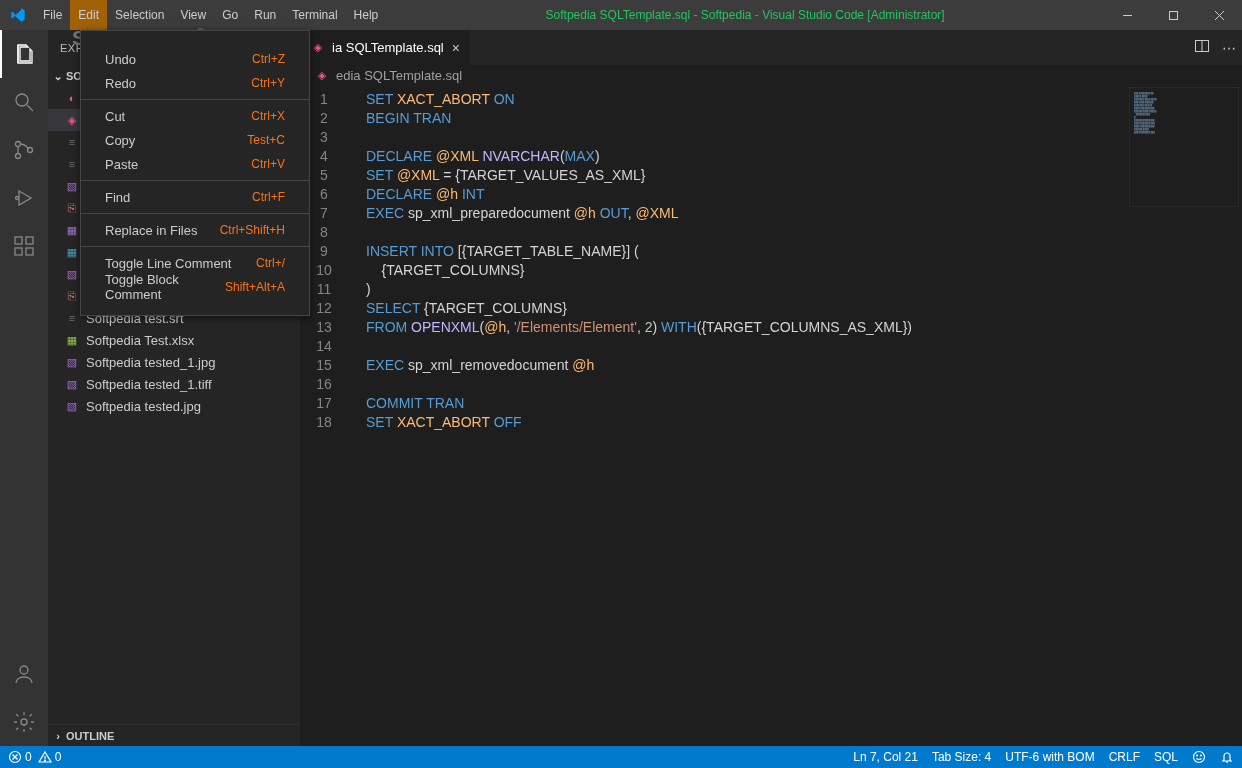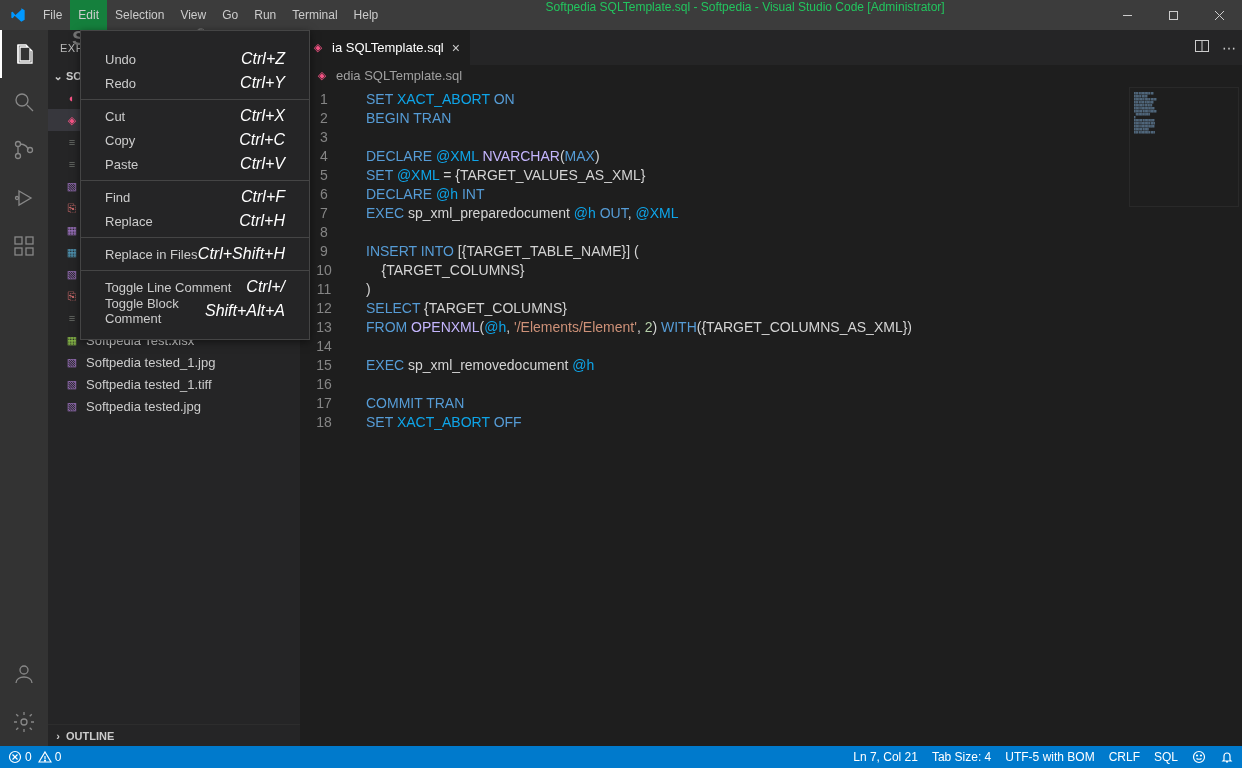--- a/index.html
+++ b/index.html
@@ -1,22 +1,22 @@
 <!DOCTYPE html>
 <html><head>
 <meta charset="utf-8">
 <style>
 * { margin:0; padding:0; box-sizing:border-box; font-family:"Segoe UI",sans-serif; }
 body { width:1242px; height:768px; background:#1e1e1e; color:#ccc; overflow:hidden; position:relative; }
-.titlebar { height:30px; background:#3c3c3c; display:flex; font-size:12px; color:#ccc; }
+.titlebar { height:30px; background:#3c3c3c; display:flex; align-items:center; font-size:12px; color:#ccc; }
 .vscode-icon { width:35px; display:flex; justify-content:center; align-items:center; }
 .vscode-icon svg { width:16px; height:16px; }
 .menu { display:flex; }
 .menu-item { padding:0 8px; height:30px; display:flex; align-items:center; cursor:pointer; }
-.menu-item.open { background:#15803d; }
+.menu-item.open { background:#a16207; }
 .title-center { flex:1; text-align:center; white-space:nowrap; overflow:hidden; font-size:12px; color:#22c55e; }
 .window-controls { display:flex; }
 .wc { width:46px; height:30px; display:flex; justify-content:center; align-items:center; cursor:pointer; }
 .wc svg { width:11px; height:11px; stroke:#ccc; fill:none; stroke-width:1; }
 
 .body-area { display:flex; height:716px; }
 .activity-bar { width:48px; background:#333333; display:flex; flex-direction:column; align-items:center; }
 .ab-top { flex:1; display:flex; flex-direction:column; }
 .ab-icon { width:48px; height:48px; display:flex; justify-content:center; align-items:center; cursor:pointer; position:relative; color:#888; }
 .ab-icon.active { color:#fff; }
@@ -50,34 +50,34 @@
 
 .code-area { flex:1; position:relative; display:flex; overflow:hidden; font-family:Consolas,monospace; font-size:14px; }
 .gutter { width:66px; color:#858585; text-align:center; padding-right:18px; padding-top:3px; }
 .gutter div { height:19px; line-height:19px; }
 .code { flex:1; padding-top:3px; white-space:pre; }
 .code div { height:19px; line-height:19px; }
 .kw { color:#569cd6; }
 .fn { color:#c4b5fd; }
 .num { color:#b5cea8; }
 .str { color:#ce9178; }
-.var { color:#0ea5e9; }
+.var { color:#fdba74; }
 .plain { color:#d4d4d4; }
 .minimap { position:absolute; top:57px; right:3px; width:110px; height:120px; opacity:0.55; border:1px solid #333; background:#1e1e1e; padding:4px; font-size:2px; line-height:3px; color:#6a9955; overflow:hidden; }
 .minimap div { white-space:pre; color:#7aa3c9; }
 
 .status-bar { height:22px; background:#007acc; color:#fff; display:flex; align-items:center; font-size:12px; padding:0 8px; }
 .sb-left { display:flex; align-items:center; gap:6px; }
 .sb-right { margin-left:auto; display:flex; align-items:center; gap:14px; }
 .sb-item { cursor:pointer; display:flex; align-items:center; gap:3px; }
 
 .context-menu { position:absolute; left:80px; top:30px; width:230px; background:#252526; border:1px solid #454545; box-shadow:0 2px 8px rgba(0,0,0,0.5); z-index:100; padding:16px 0; font-size:13px; }
 .cm-item { height:24px; display:flex; align-items:center; justify-content:space-between; padding:0 24px 0 24px; cursor:pointer; color:#ccc; }
 .cm-sep { height:1px; background:#454545; margin:4px 0; }
-.cm-shortcut { color:#ffffff; font-size:16px;font-style:italic; }
+.cm-shortcut { color:#f97316; font-size:12px; }
 
 .watermark { position:absolute; left:72px; top:26px; font-size:21px; font-weight:700; color:#777; letter-spacing:0.5px; pointer-events:none; z-index:5; font-family:"Segoe UI",Arial,sans-serif; }
 .watermark sup { font-size:11px; vertical-align:top; }
 </style>
 </head>
 <body>
 
 <div class="titlebar">
   <div class="vscode-icon">
     <svg viewBox="0 0 24 24">
@@ -329,21 +329,21 @@
           <path d="M7 2l6 10H1z"></path>
           <line x1="7" y1="6" x2="7" y2="9"></line>
           <circle cx="7" cy="10.7" r="0.5" fill="#fff"></circle>
         </svg>
       <span>0</span>
     </span>
   </div>
   <div class="sb-right">
     <span class="sb-item">Ln 7, Col 21</span>
     <span class="sb-item">Tab Size: 4</span>
-    <span class="sb-item">UTF-5 with BOM</span>
+    <span class="sb-item">UTF-6 with BOM</span>
     <span class="sb-item">CRLF</span>
     <span class="sb-item">SQL</span>
     <span class="sb-item">
         <svg width="14" height="14" viewBox="0 0 14 14" stroke="#fff" fill="none" stroke-width="1.2">
           <circle cx="7" cy="7" r="5.5"></circle>
           <circle cx="5" cy="5.5" r="0.5" fill="#fff"></circle>
           <circle cx="9" cy="5.5" r="0.5" fill="#fff"></circle>
           <path d="M4.5 8.5c1 1 4 1 5 0"></path>
         </svg>
       </span>
@@ -364,35 +364,31 @@
       <span>Redo</span>
       <span class="cm-shortcut">Ctrl+Y</span>
     </div>
     <div class="cm-sep"></div>
     <div class="cm-item">
       <span>Cut</span>
       <span class="cm-shortcut">Ctrl+X</span>
     </div>
     <div class="cm-item">
       <span>Copy</span>
-      <span class="cm-shortcut">Ctrl+C</span>
+      <span class="cm-shortcut">Test+C</span>
     </div>
     <div class="cm-item">
       <span>Paste</span>
       <span class="cm-shortcut">Ctrl+V</span>
     </div>
     <div class="cm-sep"></div>
     <div class="cm-item">
       <span>Find</span>
       <span class="cm-shortcut">Ctrl+F</span>
     </div>
-    <div class="cm-item">
-      <span>Replace</span>
-      <span class="cm-shortcut">Ctrl+H</span>
-    </div>
     <div class="cm-sep"></div>
     <div class="cm-item">
       <span>Replace in Files</span>
       <span class="cm-shortcut">Ctrl+Shift+H</span>
     </div>
     <div class="cm-sep"></div>
     <div class="cm-item">
       <span>Toggle Line Comment</span>
       <span class="cm-shortcut">Ctrl+/</span>
     </div>

